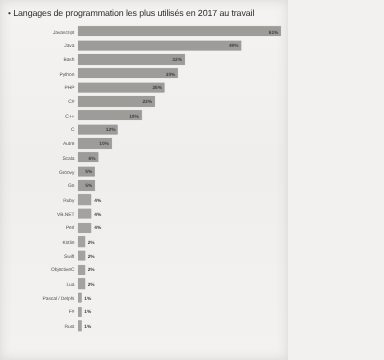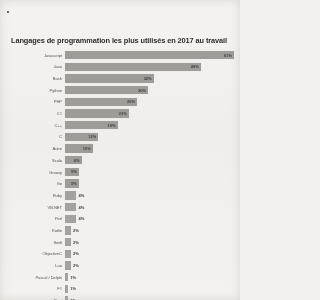--- a/index.html
+++ b/index.html
@@ -45,24 +45,23 @@
     flex: 0 0 6px;
     font-size: 7px;
     line-height: 11px;
     color: #3d3c3a;
     text-align: center;
   }
   .chart-title {
     font-size: 7.4px;
     line-height: 10px;
     color: #2e2d2b;
-    font-weight: 700;
+    font-weight: 400;
     letter-spacing: -0.1px;
     white-space: nowrap;
-    margin-top: 30px;
   }
 
   
   .plot {
     margin-top: 4px;
     padding: 0 6px 0 0;
   }
   .row {
     display: flex;
     align-items: center;

